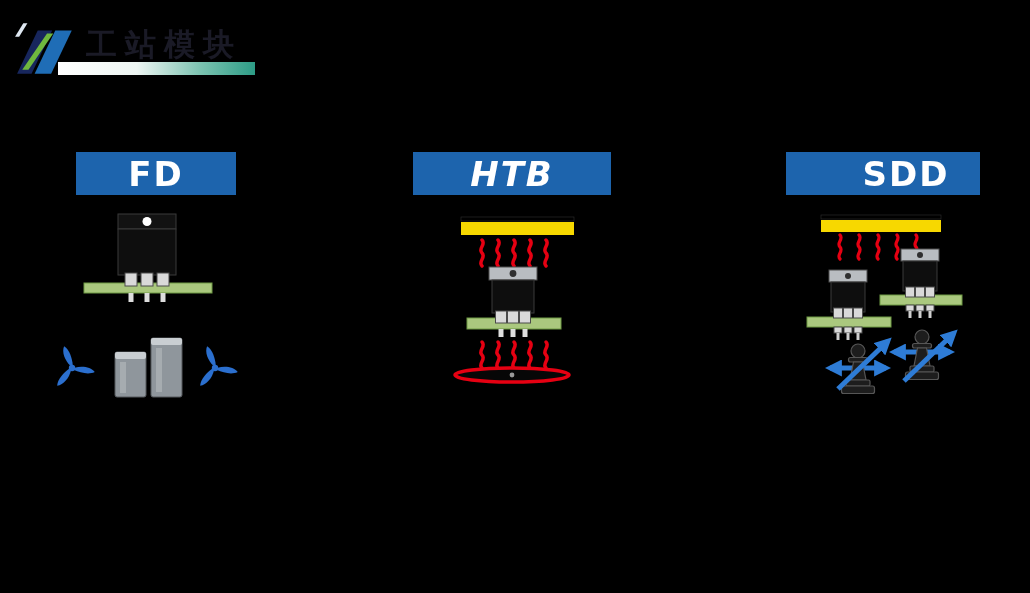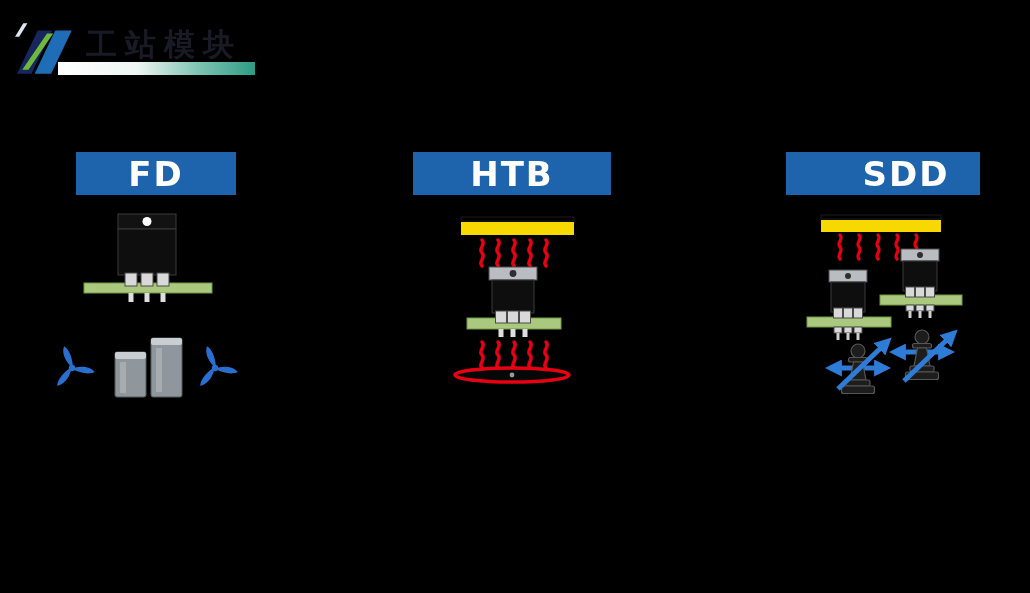--- a/index.html
+++ b/index.html
@@ -17,21 +17,21 @@
   .title-underline{
     position:absolute;left:58px;top:62px;width:197px;height:13px;
     background:linear-gradient(90deg,#ffffff 0%,#eef6f3 40%,#7cc3b1 72%,#2d9c86 100%);
   }
   .module-header{
     position:absolute;top:152px;height:43px;background:#1d64ad;color:#ffffff;
     display:flex;align-items:center;justify-content:center;
     font-size:34px;font-weight:700;letter-spacing:2px;
   }
   .mh-fd{left:32px;width:160px;margin-left:44px;}
-  .mh-htb{left:413px;width:198px;}
+  .mh-htb{left:413px;width:198px;font-style:italic;}
   .mh-sdd{left:786px;width:194px;padding-left:46px;}
   .illu{position:absolute;top:205px;}
   .illu-fd{left:46px;}
   .illu-htb{left:413px;}
   .illu-sdd{left:786px;}
 </style>
 </head>
 <body>
 
 <div class="slide">

